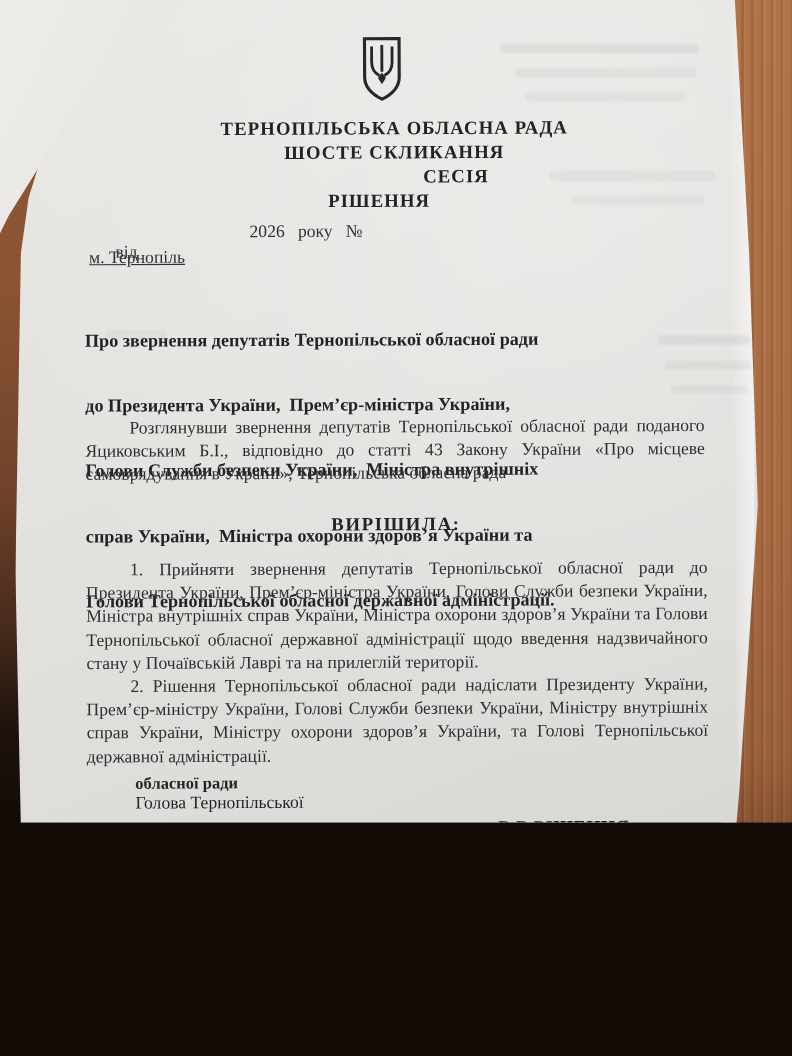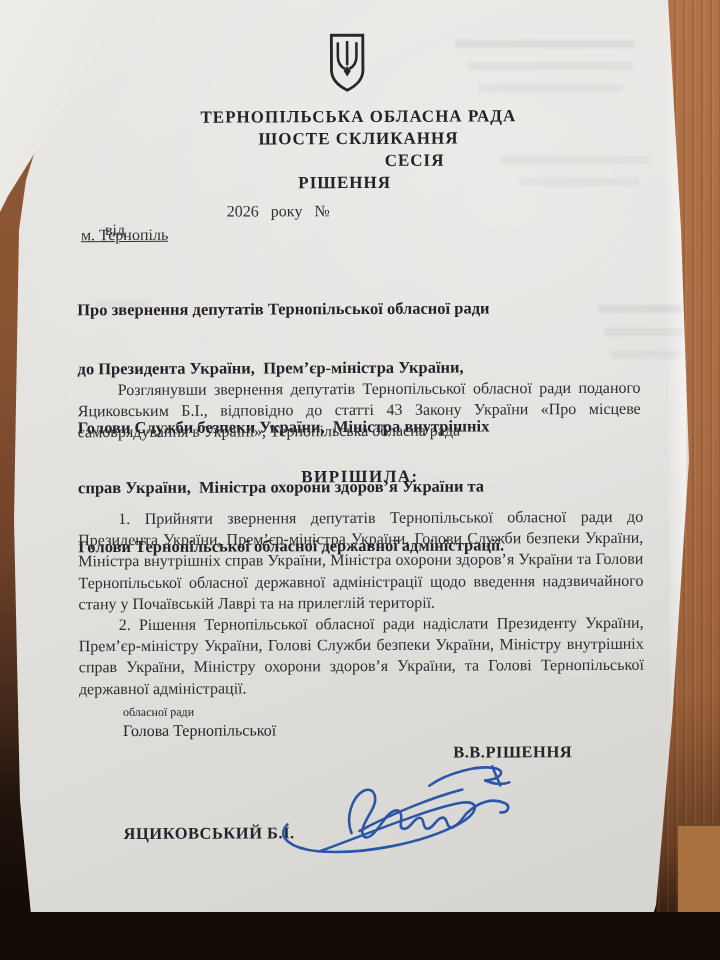--- a/index.html
+++ b/index.html
@@ -1,17 +1,17 @@
 <!DOCTYPE html>
 <html><head>
 <meta charset="utf-8">
 <style>
   html,body{margin:0;padding:0;background:#120b06;}
   .scene{
-    position:relative;width:720px;height:912px;overflow:hidden;
+    position:relative;width:720px;height:748px;overflow:hidden;
     font-family:"Liberation Serif",serif;
     background:linear-gradient(180deg,#8f5a36 0%,#8a5433 35%,#70422a 60%,#42281a 78%,#1f130c 88%,#120b06 100%);
   }
   
   .wood-right{
     position:absolute;left:656px;top:0;width:64px;height:960px;
     background:linear-gradient(180deg,#b27347 0%,#a96b42 45%,#9a6039 72%,#6a3f24 88%,#241509 98%);
   }
   .wood-right::after{
     content:"";position:absolute;inset:0;
@@ -58,21 +58,21 @@
   .dateline{left:82px;top:202px;font-size:16px;white-space:pre;color:#303036;}
   .dateline .year{position:absolute;left:146px;top:0;white-space:pre;}
   .city{left:82px;top:225px;font-size:16px;color:#303036;text-decoration:underline;}
   .subject{left:78px;top:259px;font-weight:bold;font-size:16.5px;line-height:19.8px;white-space:pre;color:#222228;}
   .subject div{white-space:pre;}
   .preamble{left:78px;top:379px;width:563px;font-size:16px;line-height:20.8px;text-align:justify;text-indent:40px;color:#2e2e34;}
   .resolved{left:80px;top:467px;width:560px;text-align:center;font-weight:bold;font-size:17px;letter-spacing:1.5px;color:#222228;}
   .items{left:78px;top:507px;width:565px;font-size:16px;line-height:21.2px;color:#2e2e34;}
   .items p{margin:0;text-align:justify;text-indent:40px;}
   .sig-pos1{left:122px;top:721px;font-weight:normal;font-size:16px;color:#24242a;}
-  .sig-pos2{left:122px;top:704px;font-weight:normal;font-size:12px;color:#24242a;}
+  .sig-pos2{left:122px;top:704px;font-weight:bold;font-size:15px;color:#24242a;}
   .sig-name{left:452px;top:743px;font-weight:bold;font-size:16.5px;letter-spacing:.5px;color:#24242a;}
   .sig-secretary{left:122px;top:823px;font-weight:bold;font-size:16.5px;letter-spacing:.5px;color:#24242a;}
   .signature{left:258px;top:756px;}
 </style>
 </head>
 <body>
 
 <div class="scene">
 
   <div class="wood-right"></div>

